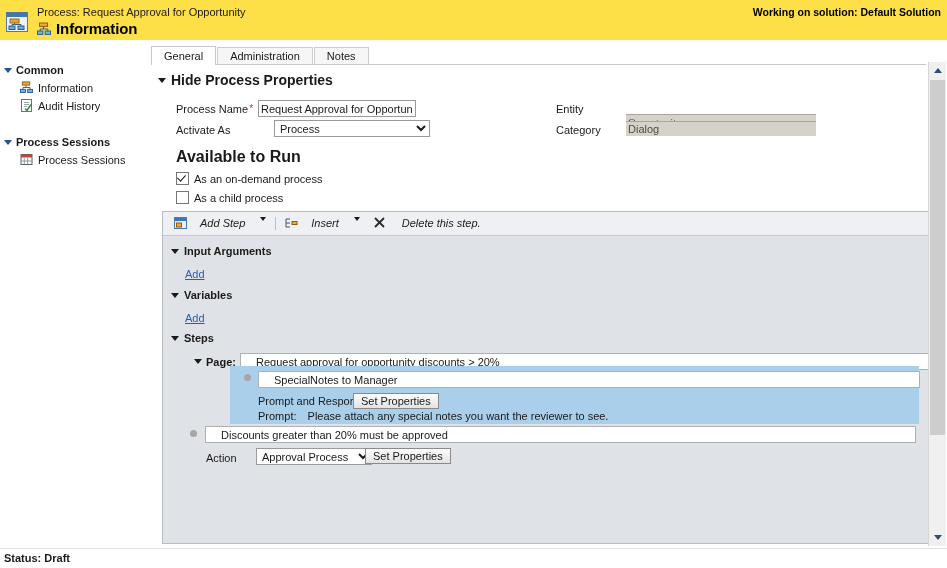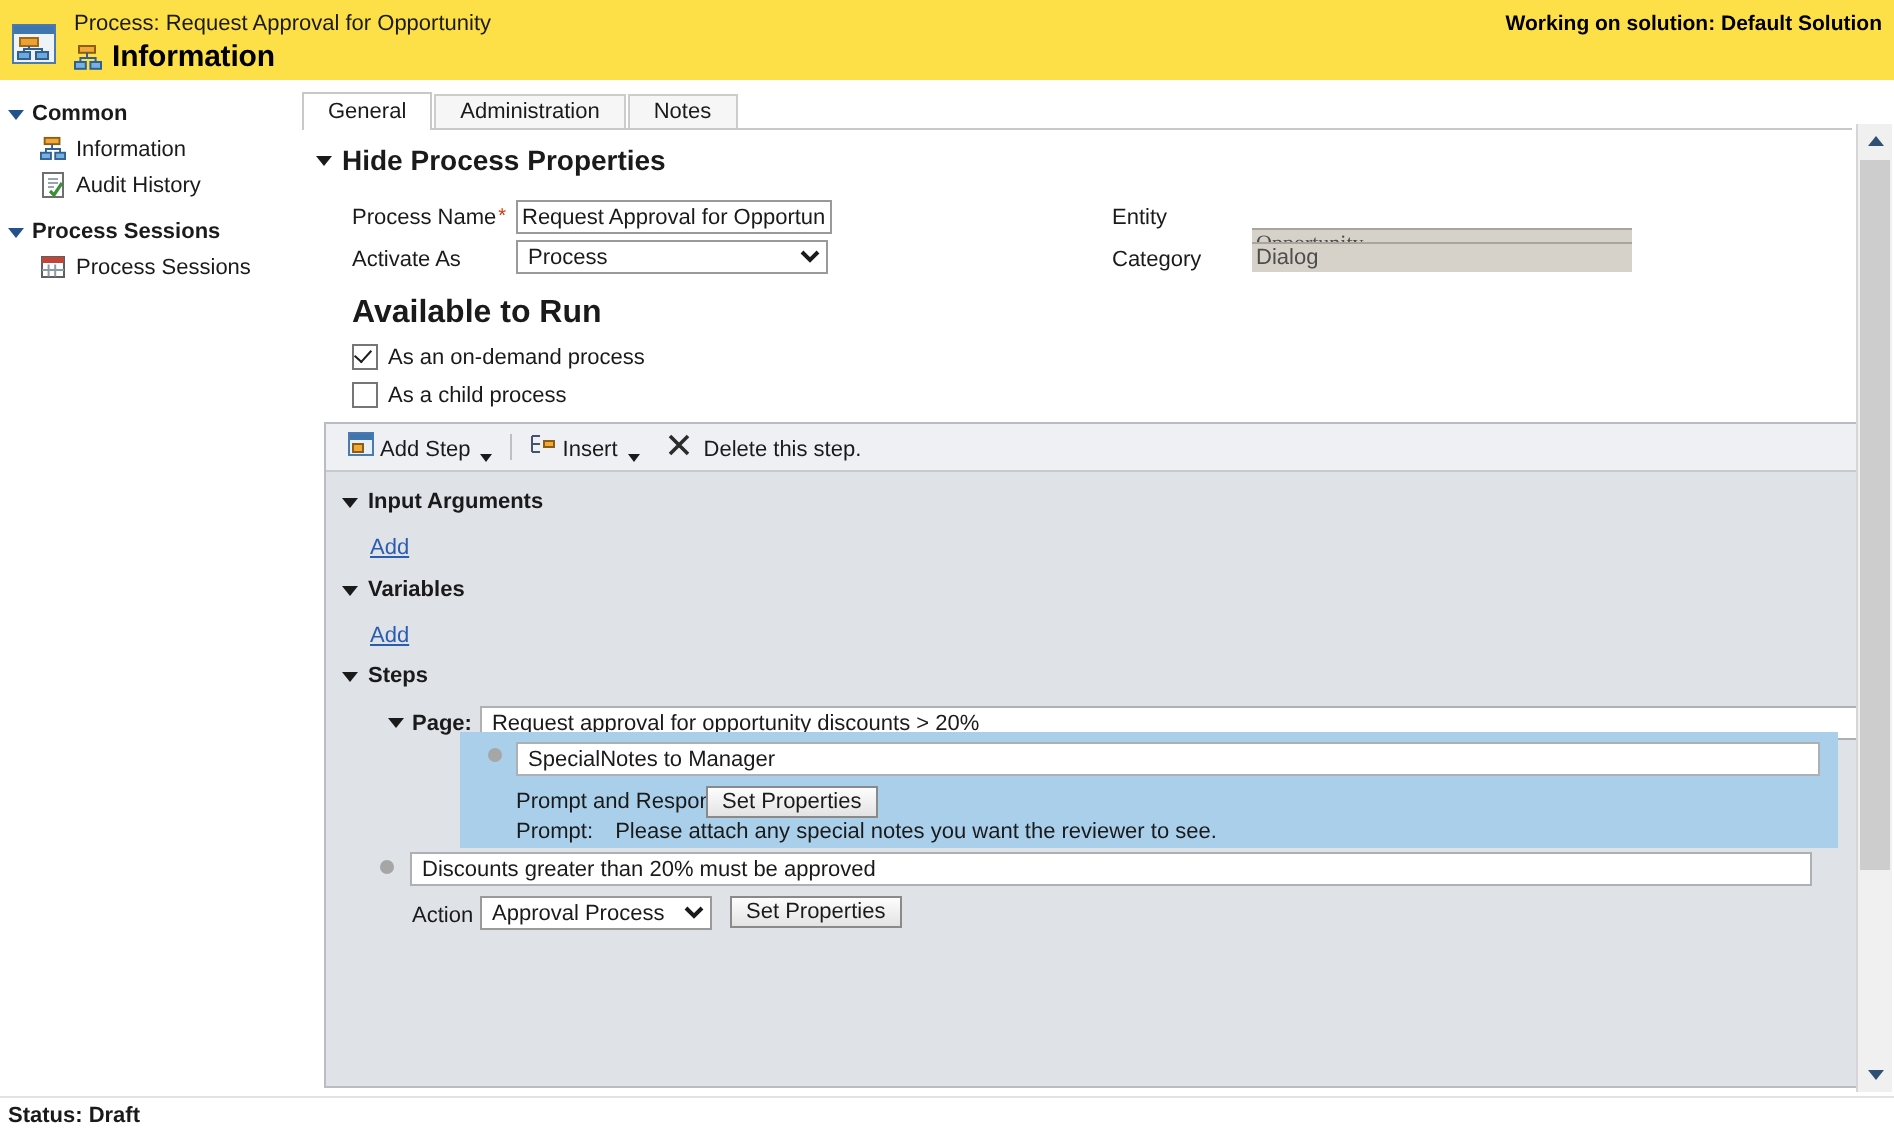--- a/index.html
+++ b/index.html
@@ -12,21 +12,21 @@
   #header{position:absolute;left:0;top:0;width:947px;height:40px;background:#fde047;}
   #app-icon{position:absolute;left:6px;top:12px;width:22px;height:20px;}
   #proc-subtitle{position:absolute;left:37px;top:6px;font-size:11px;color:#1a1a1a;white-space:nowrap;}
   #title-row{position:absolute;left:37px;top:20px;display:flex;align-items:center;gap:5px;}
   #title-icon{width:14px;height:14px;display:block;}
   #page-title{font-size:15px;font-weight:bold;color:#000;letter-spacing:-0.1px;}
   #solution-note{position:absolute;right:6px;top:6px;font-size:10.5px;font-weight:bold;color:#000;white-space:nowrap;}
 
   
   #sidebar{position:absolute;left:0;top:40px;width:140px;height:508px;background:#fff;border-right:1px solid #d8d8d8;}
-  .nav-group{margin-top:11px;text-align:right;}
+  .nav-group{margin-top:24px;text-align:right;}
   .nav-group-header{display:flex;align-items:center;gap:4px;padding-left:4px;font-weight:bold;font-size:11px;color:#1a1a1a;}
   .tri{width:0;height:0;border-left:4px solid transparent;border-right:4px solid transparent;border-top:5px solid #21528c;margin-top:1px;}
   .nav-item{display:flex;align-items:center;gap:5px;padding-left:20px;margin-top:5px;font-size:11px;color:#1a1a1a;cursor:default;}
   .nav-item .ic{width:13px;height:13px;flex:none;display:block;}
 
   
   #content{position:absolute;left:140px;top:40px;width:807px;height:508px;background:#ffffff;}
   
   #tabstrip{position:absolute;left:11px;top:6px;height:19px;display:flex;align-items:flex-end;}
   .tab{height:17px;line-height:17px;padding:0 12px;font-size:11px;color:#1a1a1a;
@@ -38,43 +38,43 @@
   #props{position:absolute;left:18px;top:32px;width:770px;}
   .section-head{display:flex;align-items:center;gap:5px;font-weight:bold;font-size:14px;color:#1a1a1a;}
   .tri-down{width:0;height:0;border-left:4px solid transparent;border-right:4px solid transparent;border-top:5px solid #1a1a1a;}
   .fieldgrid{position:relative;margin-top:12px;height:46px;}
   .lbl{position:absolute;font-size:11px;color:#1a1a1a;}
   .req{color:#d4350e;font-size:10px;vertical-align:top;margin-left:1px;}
   input.txt{position:absolute;height:15px;border:1px solid #9a9a9a;background:#fff;font-family:inherit;
             font-size:11px;color:#1a1a1a;padding:0 2px;box-sizing:content-box;outline:none;}
   input.disabled{background:#d6d2c9;border:none;border-top:1px solid #a9a59d;color:#4d4d4d;height:14px;}
   select.sel{position:absolute;height:17px;border:1px solid #9a9a9a;background:#fff;font-family:inherit;font-size:11px;
-             color:#1a1a1a;padding:0 1px;}
+             color:#1a1a1a;padding:0 1px;margin-left:16px;}
   .avail-head{margin-top:2px;font-weight:bold;font-size:16px;}
   .cbrow{display:flex;align-items:center;gap:5px;margin-top:6px;font-size:11px;}
   .cb{width:11px;height:11px;border:1px solid #767676;background:#fff;position:relative;flex:none;}
   .cb.checked::after{content:"";position:absolute;left:2px;top:0px;width:4px;height:7px;
       border:solid #1a1a1a;border-width:0 1.6px 1.6px 0;transform:rotate(42deg);}
 
   
   #designer{position:absolute;left:162px;top:211px;width:781px;height:333px;background:#dfe2e7;
             border:1px solid #b9bcc2;box-sizing:border-box;}
   #dtoolbar{position:absolute;left:0;top:0;width:100%;height:24px;background:#eef0f3;
             border-bottom:1px solid #c6c9ce;display:flex;align-items:center;padding-left:6px;box-sizing:border-box;gap:0;}
-  .tbtn{display:flex;align-items:flex-end;gap:3px;font-size:11px;color:#1a1a1a;padding:1px 5px;cursor:default;white-space:nowrap;}
+  .tbtn{display:flex;align-items:flex-start;gap:13px;font-size:11px;color:#1a1a1a;padding:1px 5px;cursor:default;white-space:nowrap;font-style:italic;}
   .tbsep{width:1px;height:13px;background:#bcbfc4;margin:0 4px;}
   .caret{width:0;height:0;border-left:3px solid transparent;border-right:3px solid transparent;border-top:4px solid #1a1a1a;margin-left:2px;}
 
   .treesec{position:absolute;display:flex;align-items:center;gap:5px;font-weight:bold;font-size:11px;color:#1a1a1a;}
   .addlink{position:absolute;font-size:11px;color:#2a5db0;text-decoration:underline;cursor:pointer;}
 
   .steprow{position:absolute;display:flex;align-items:center;}
   .steprow .pg-label{font-weight:bold;font-size:11px;margin:0 4px 0 4px;}
   .rowbox{height:15px;border:1px solid #aeb0b4;background:#fff;font-size:11px;color:#1a1a1a;
-          display:flex;align-items:center;padding-left:5px;box-sizing:content-box;}
+          display:flex;align-items:center;padding-left:15px;box-sizing:content-box;}
   .bullet{width:7px;height:7px;border-radius:50%;background:#a6a6a6;flex:none;}
 
   #sel-block{position:absolute;left:230px;top:366px;width:689px;height:58px;background:#a9cfeb;}
   #ppanel-lbl{position:absolute;left:258px;top:395px;font-size:11px;}
   .btn{border:1px solid #8a8a8a;background:linear-gradient(#fdfdfd,#e3e3e3);font-family:inherit;font-size:11px;
        color:#1a1a1a;height:16px;padding:0 7px;cursor:default;}
 
   #statusbar{position:absolute;left:0;top:548px;width:947px;height:20px;background:#fff;border-top:1px solid #e2e2e2;}
   #status-text{position:absolute;left:4px;top:3px;font-size:11px;font-weight:bold;color:#1a1a1a;}
 

